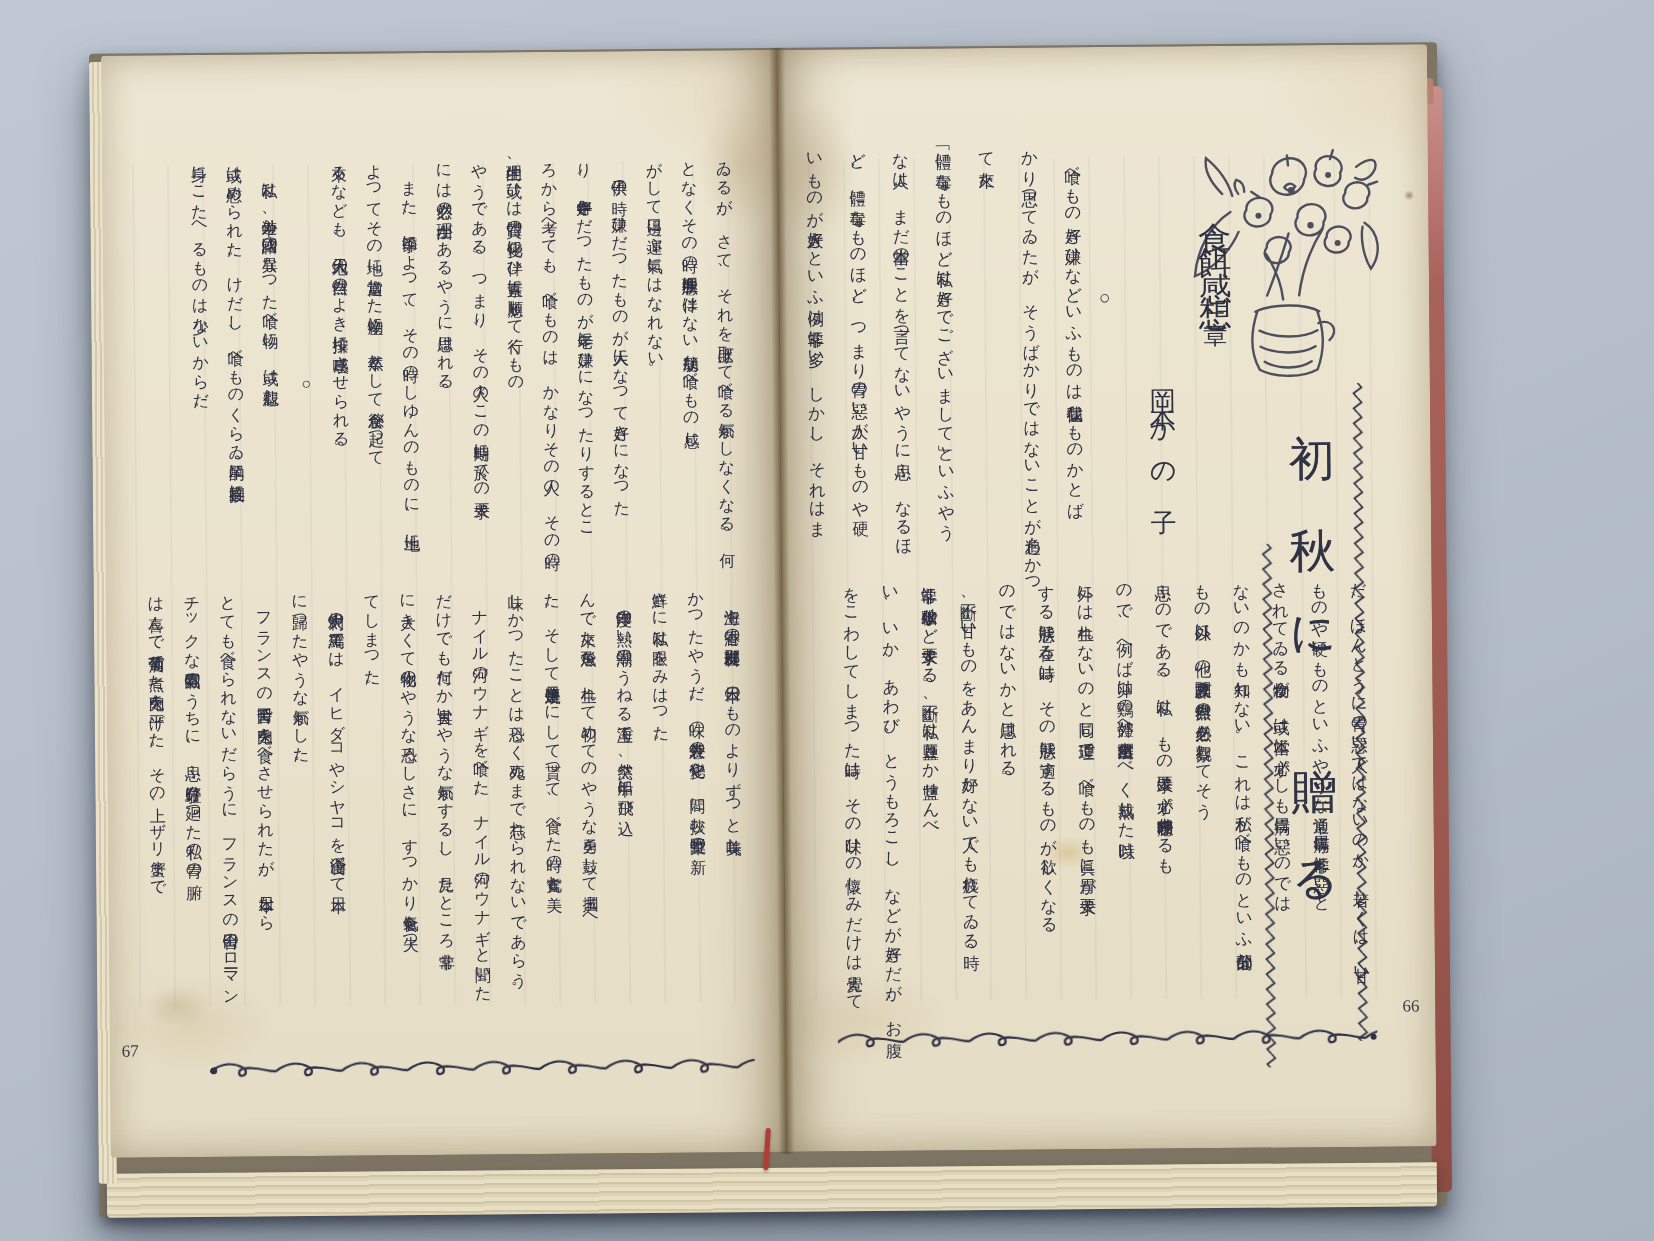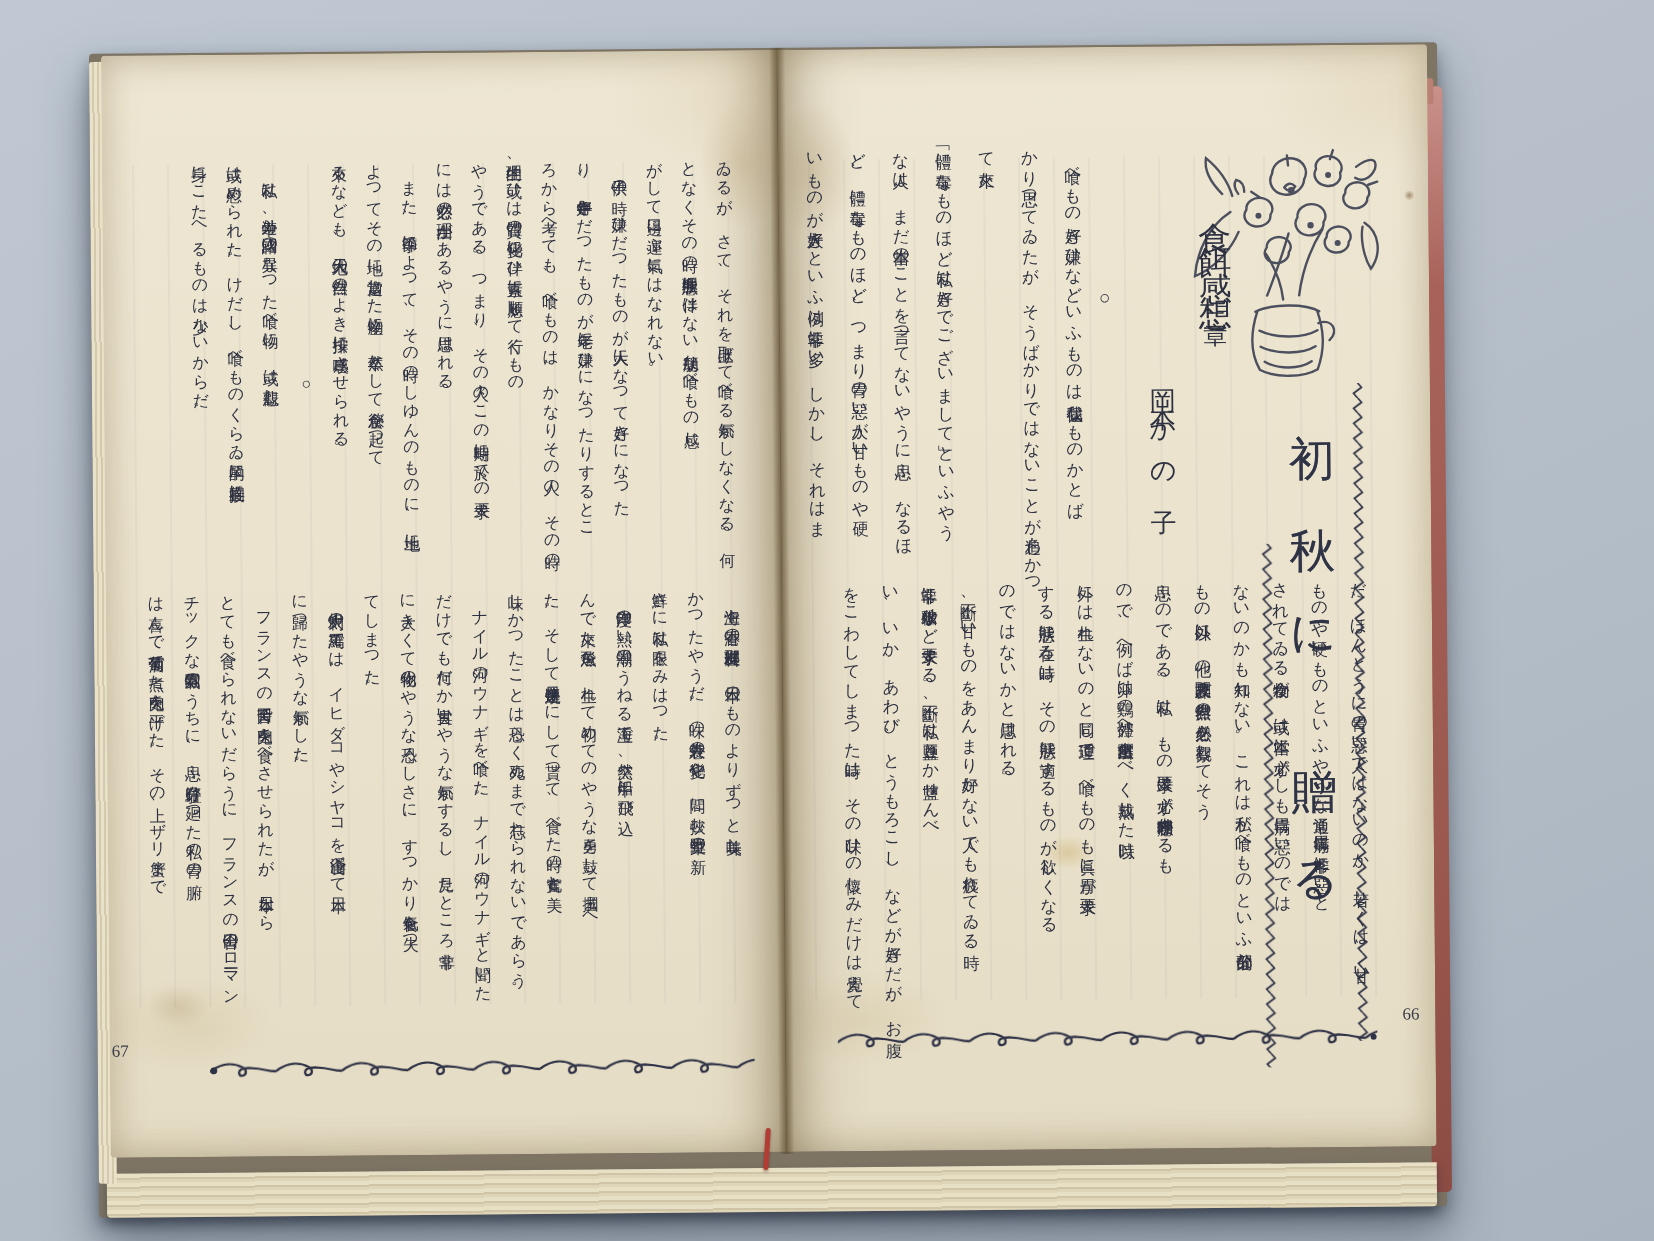--- a/index.html
+++ b/index.html
@@ -103,21 +103,21 @@
           <p class="col">に大きくて化物のやうな恐ろしさに、すつかり食氣を失つ</p>
           <p class="col">てしまつた。</p>
           <p class="col">　伊太利の羅馬では、イヒダコやシヤコを澤山食べて日本</p>
           <p class="col">に歸つたやうな氣がした。</p>
           <p class="col">　フランスの片田舍で兎肉を食べさせられたが、日本なら</p>
           <p class="col">とても食べられないだらうに、フランスの田舍のローマン</p>
           <p class="col">チックな雰圍氣のうちに、思ふ存分駈け廻つた私の胃の腑</p>
           <p class="col">は喜んで葡萄酒で煮た兎肉を平げた。その上、ザリ蟹まで</p>
         </div>
 
-      <div class="pagenum" style="left:2px;top:986px;">67</div>
+      <div class="pagenum" style="left:12px;top:986px;">67</div>
 
       <svg class="flourish" style="left:100px;top:1004px;" width="545" height="24">
         <defs>
           <pattern id="sq1" patternUnits="userSpaceOnUse" width="66" height="24">
             <path d="M0,13 C12,4 24,4 33,9 C37,11 37,16 33,17 C29,18 28,13 31,11 C35,8.5 47,9.5 55,11.5 C59,12.5 63,13 66,13" fill="none" stroke="#2f3246" stroke-width="2.3"></path>
           </pattern>
         </defs>
         <rect width="545" height="24" fill="url(#sq1)"></rect>
         <circle cx="4" cy="12" r="3.4" fill="#2f3246"></circle>
       </svg>
@@ -208,21 +208,21 @@
           <p class="col">ので、例へば卵は鷄の體外へ自然躍出すべく成熟した時以</p>
           <p class="col">外には生れないのと同じ道理で、喰べものも眞に胃が要求</p>
           <p class="col">する狀態に在る時は、その狀態に適するものが欲しくなる</p>
           <p class="col">のではないかと思はれる。</p>
           <p class="col">　不斷、甘いものをあんまり好かない人でも疲れてゐる時、</p>
           <p class="col">非常に砂糖水など要求する。不斷、私は鹽豆とか鹽せんべ</p>
           <p class="col">い、いか、あわび、とうもろこし、などが好きだが、お腹</p>
           <p class="col">をこわしてしまつた時は、その味ひの懷しみだけは覺えて</p>
         </div>
 
-      <div class="pagenum" style="right:16px;top:952px;margin-top:8px;">66</div>
+      <div class="pagenum" style="right:16px;top:952px;">66</div>
 
       <svg class="flourish" style="left:52px;top:980px;" width="540" height="24">
         <defs>
           <pattern id="sq2" patternUnits="userSpaceOnUse" width="66" height="24">
             <path d="M0,13 C12,4 24,4 33,9 C37,11 37,16 33,17 C29,18 28,13 31,11 C35,8.5 47,9.5 55,11.5 C59,12.5 63,13 66,13" fill="none" stroke="#2f3246" stroke-width="2.3"></path>
           </pattern>
         </defs>
         <rect width="540" height="24" fill="url(#sq2)"></rect>
         <circle cx="536" cy="12" r="3" fill="#2f3246"></circle>
       </svg>

